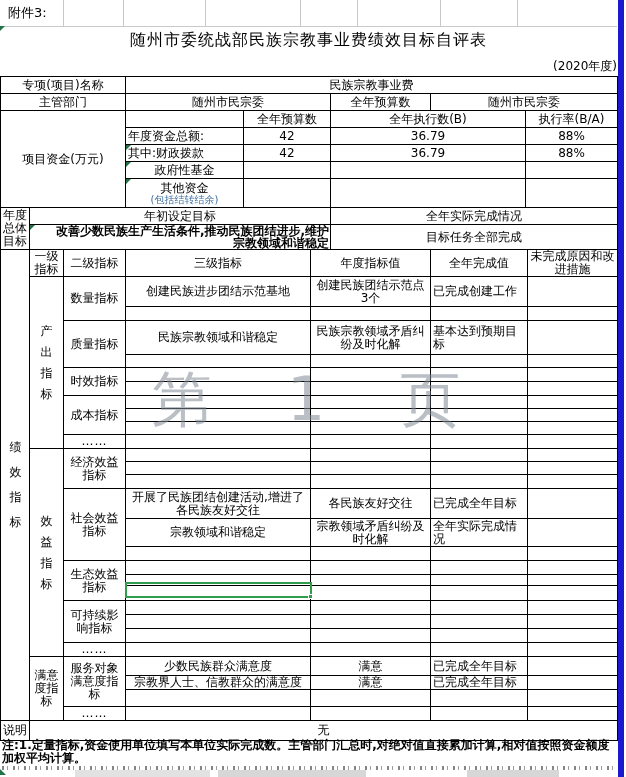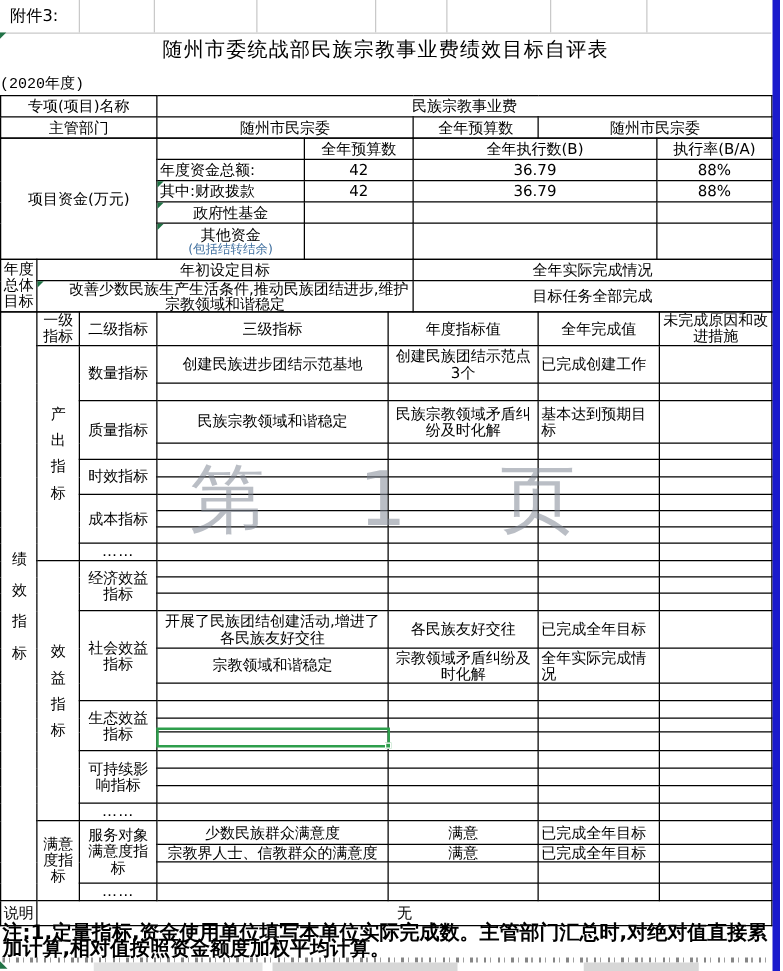--- a/index.html
+++ b/index.html
@@ -6,31 +6,31 @@
   html,body { margin:0; padding:0; }
   body {
     width:626px; height:777px; position:relative; overflow:hidden;
     background:#ffffff; font-family:"DejaVu Sans", sans-serif; color:#000;
   }
   
   .topcell-line { position:absolute; top:0; height:26px; width:1px; background:#c9c9c9; }
   .topcell-hline { position:absolute; top:26px; left:0; width:617px; height:1px; background:#c9c9c9; }
   .attach { position:absolute; left:8px; top:4px; font-size:13px; }
   .title  { position:absolute; left:0; top:30px; width:617px; text-align:center; font-size:16px; letter-spacing:1px; }
-  .yearline { position:absolute; left:0; top:58px; width:617px; text-align:left; font-size:12px;font-family:Liberation Mono, monospace; }
+  .yearline { position:absolute; left:0; top:58px; width:617px; text-align:right; font-size:12px; }
 
   .sheet { position:absolute; left:0; top:76px; width:553px; }
   table { border-collapse:collapse; table-layout:fixed; width:617px; margin-top:-1px; }
   table.first { margin-top:0; }
   td {
     border:1px solid #000; padding:0 2px; font-size:12px; line-height:13px;
     text-align:center; vertical-align:middle; overflow:hidden;
   }
   td.al { text-align:left; }
-  td.goalset { text-align:center; text-indent:22px; padding:0 1px; }
+  td.goalset { text-align:right; text-indent:22px; padding:0 1px;font-weight:bold; }
   td.small-sub { line-height:12px; }
   .sub { font-size:10px; color:#3f6f9f; display:block; line-height:11px; }
   .v1, .v1b, .v2, .v4 { margin:0 auto; word-break:break-all; }
   .v1  { width:13px; line-height:21px; }
   .v1b { width:13px; line-height:25px;text-align:right; }
   .v2  { width:26px; line-height:13px;text-align:center; }
   .v4  { width:50px; line-height:13px; }
   .dots { letter-spacing:1px; }
 
   
@@ -49,21 +49,21 @@
   
   .tri { position:absolute; width:0; height:0;
     border-top:5px solid #217346; border-right:5px solid transparent; }
   .tri-b { position:absolute; width:0; height:0;
     border-bottom:6px solid #217346; border-right:6px solid transparent; }
 
   
   .edge-blue { position:absolute; left:618px; top:0; width:6px; height:777px; background:#1a1acc; }
 
   
-  .note { position:absolute; left:2px; top:739px; width:612px; font-size:16px;
+  .note { position:absolute; left:2px; top:739px; width:612px; font-size:12px;
     font-weight:bold; line-height:13px; text-align:left; }
   .clip-dashes { position:absolute; left:2px; top:766px; width:612px; height:4px; opacity:.65;
     background:repeating-linear-gradient(90deg,#444 0 2px,transparent 2px 5px,#6a6a6a 5px 6px,transparent 6px 11px); }
   .graybar { position:absolute; top:770px; height:7px; background:#d7d7d7; }
 </style>
 </head>
 <body>
 
 <div class="topcell-line" style="left:63px"></div>
 <div class="topcell-line" style="left:123px"></div>

